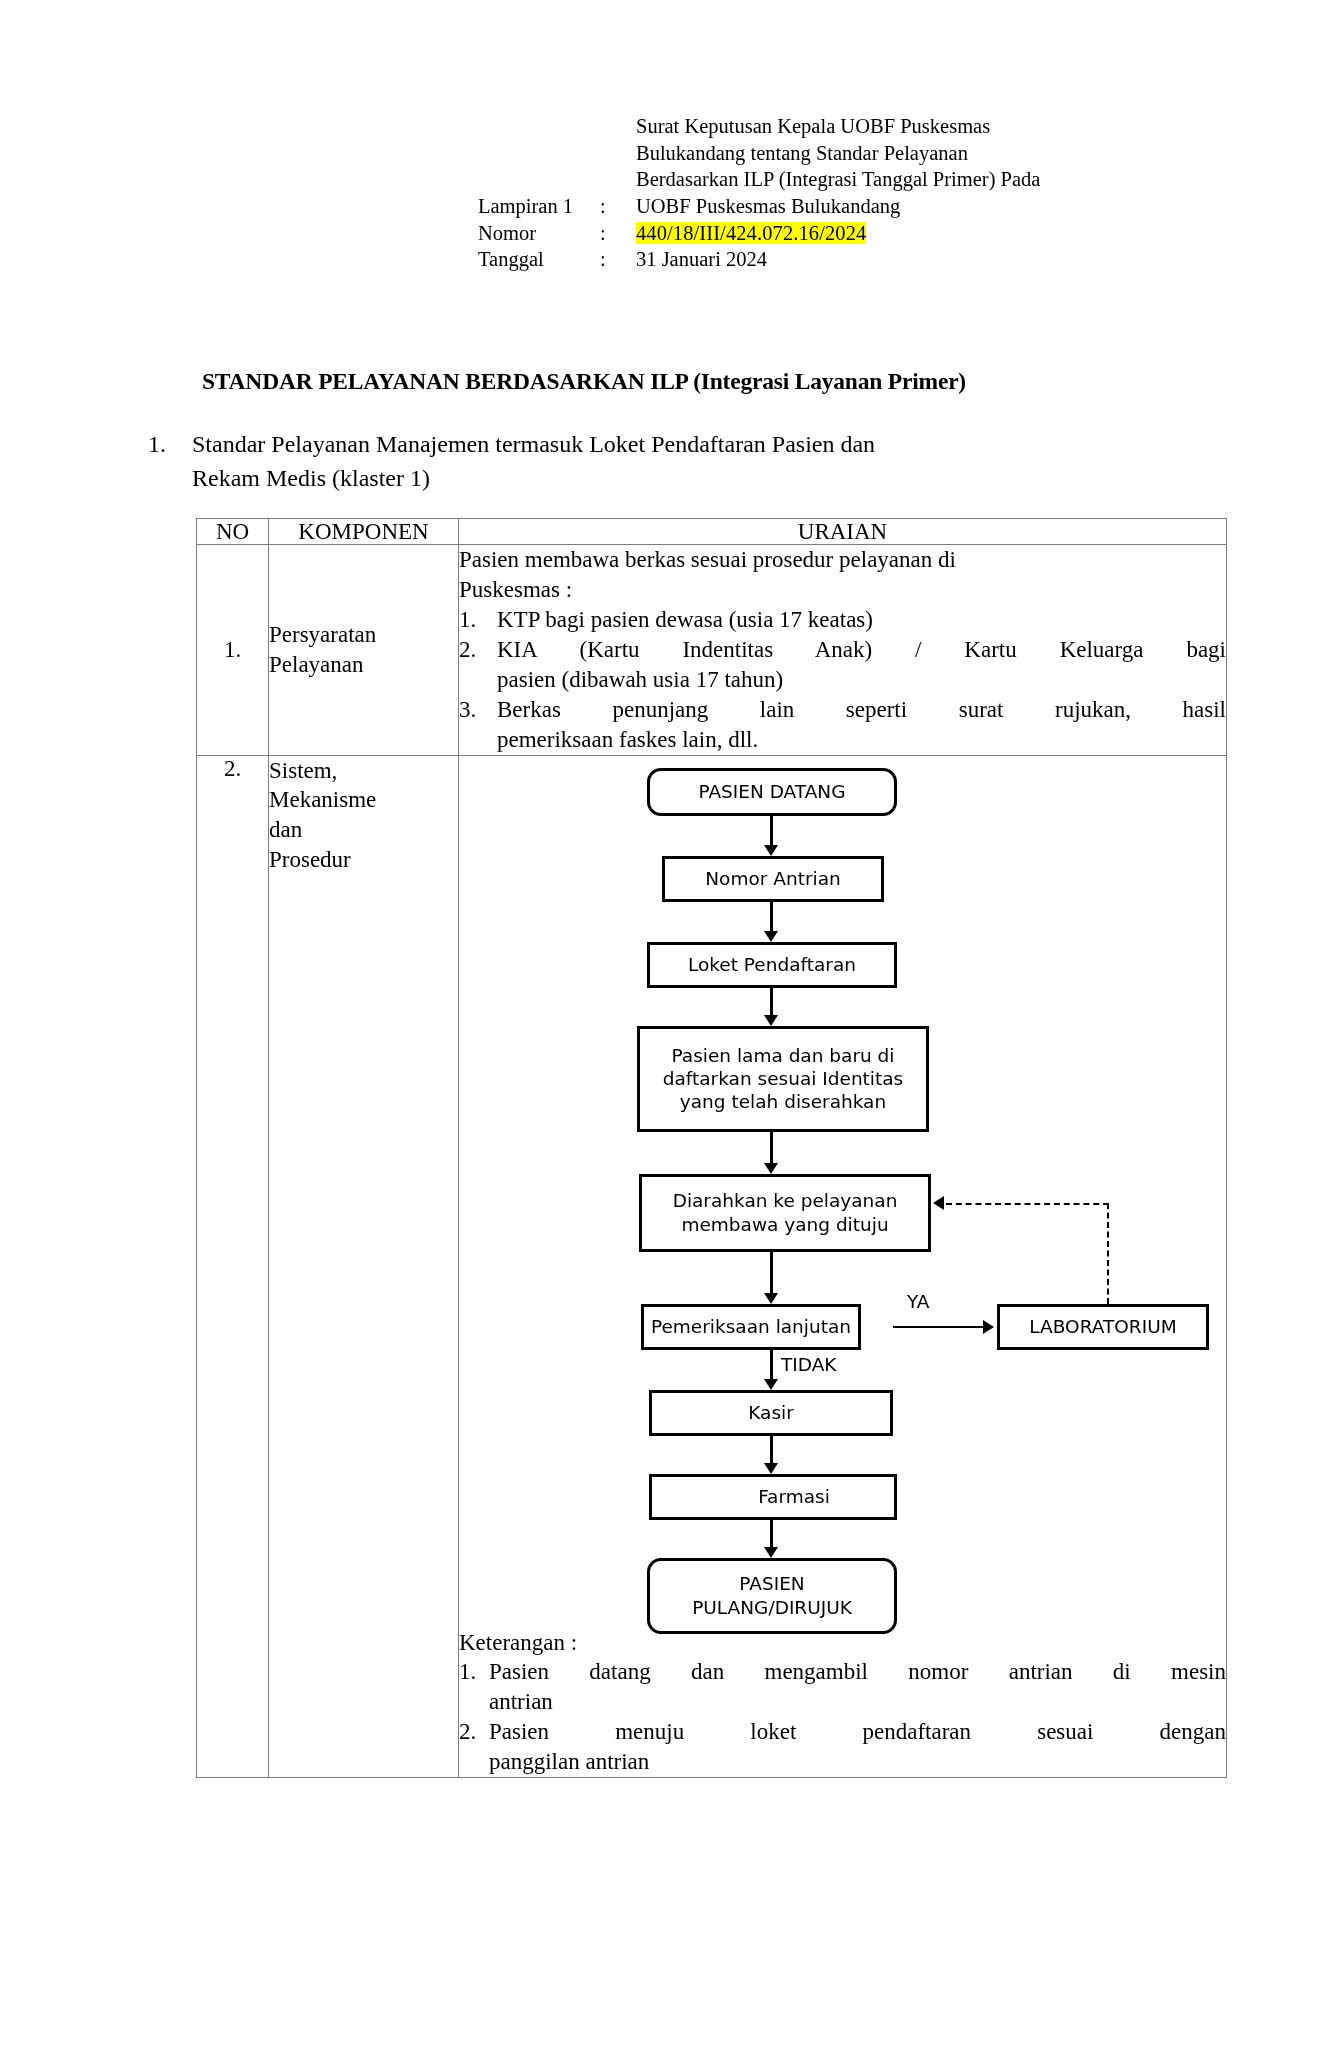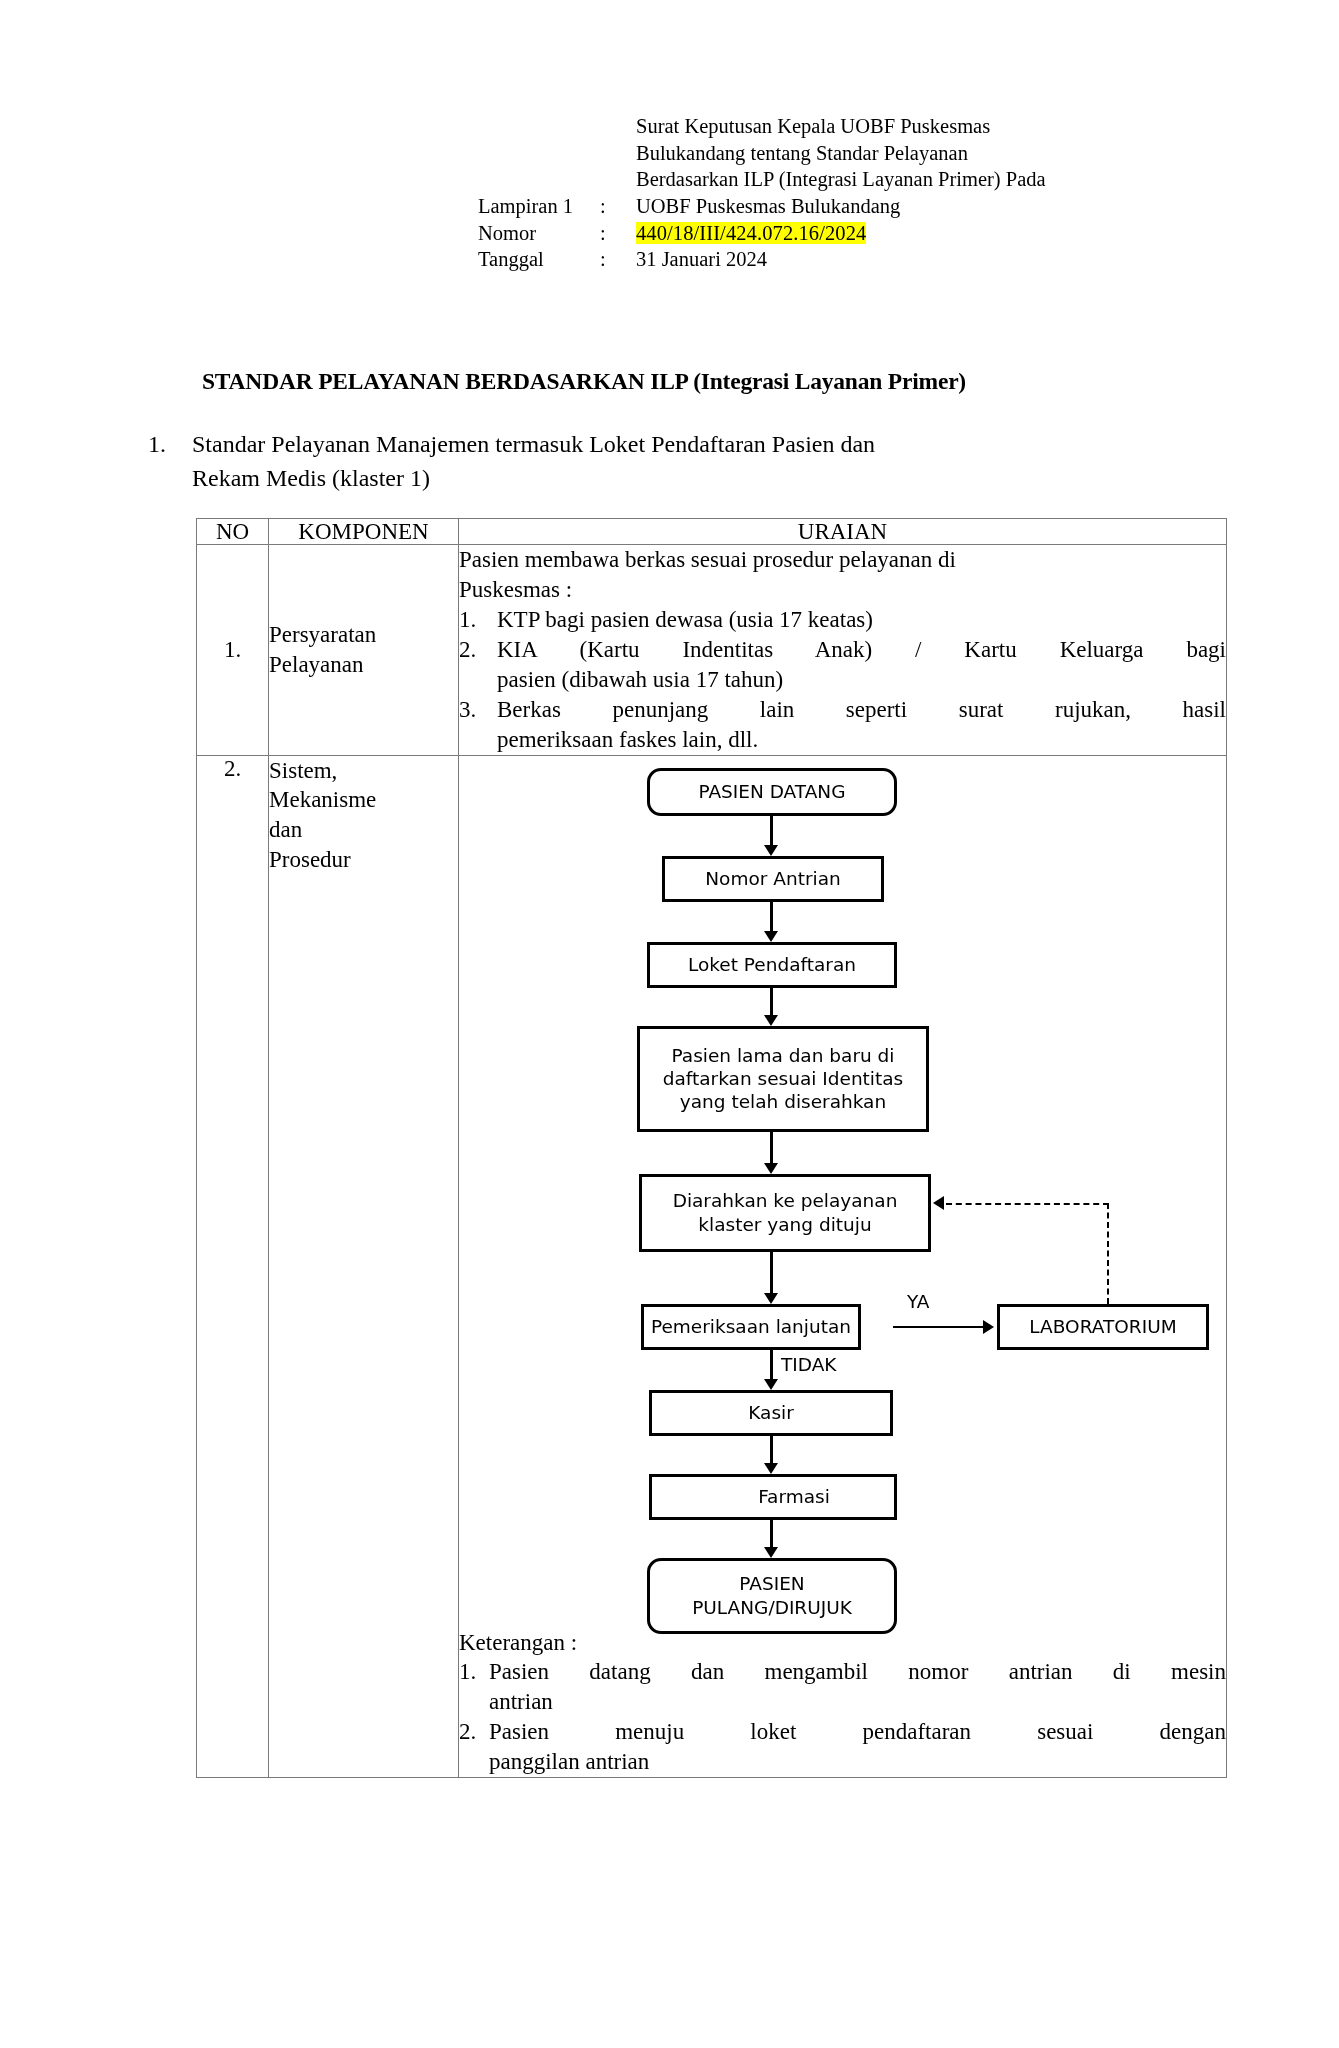--- a/index.html
+++ b/index.html
@@ -243,21 +243,21 @@
 <div class="page">
 
   <div class="header-block">
 
     <div class="hdr-row">
       <div class="hdr-label">Lampiran 1</div>
       <div class="hdr-colon">:</div>
       <div class="hdr-value">
         <span class="ln">Surat Keputusan Kepala UOBF Puskesmas</span>
         <span class="ln">Bulukandang  tentang Standar Pelayanan</span>
-        <span class="ln">Berdasarkan ILP (Integrasi Layanan Primer) Pada</span>
+        <span class="ln">Berdasarkan ILP (Integrasi Tanggal Primer) Pada</span>
         <span class="ln">UOBF Puskesmas Bulukandang</span>
       </div>
     </div>
 
     <div class="hdr-row">
       <div class="hdr-label">Nomor</div>
       <div class="hdr-colon">:</div>
       <div class="hdr-value">
         <span class="ln highlight" style="display:inline;">440/18/III/424.072.16/2024</span>
       </div>
@@ -369,21 +369,21 @@
             <div class="fbox" style="left:178px; top:264px; width:292px; height:106px; flex-direction:column;">
               <span class="ln">Pasien lama dan baru di</span>
               <span class="ln">daftarkan sesuai Identitas</span>
               <span class="ln">yang telah diserahkan</span>
             </div>
             <div class="conn v" style="left:311px; top:370px; height:36px;"></div>
             <div class="arrow-down" style="left:305px; top:401px;"></div>
 
             <div class="fbox" style="left:180px; top:412px; width:292px; height:78px; flex-direction:column;">
               <span class="ln">Diarahkan ke pelayanan</span>
-              <span class="ln">klaster yang dituju</span>
+              <span class="ln">membawa yang dituju</span>
             </div>
             <div class="conn v" style="left:311px; top:490px; height:46px;"></div>
             <div class="arrow-down" style="left:305px; top:531px;"></div>
 
             <div class="fbox" style="left:182px; top:542px; width:220px; height:46px;">
               <span>Pemeriksaan lanjutan</span>
             </div>
 
             <div class="conn h" style="left:434px; top:564px; width:94px;"></div>
             <div class="arrow-right" style="left:524px; top:558px;"></div>

